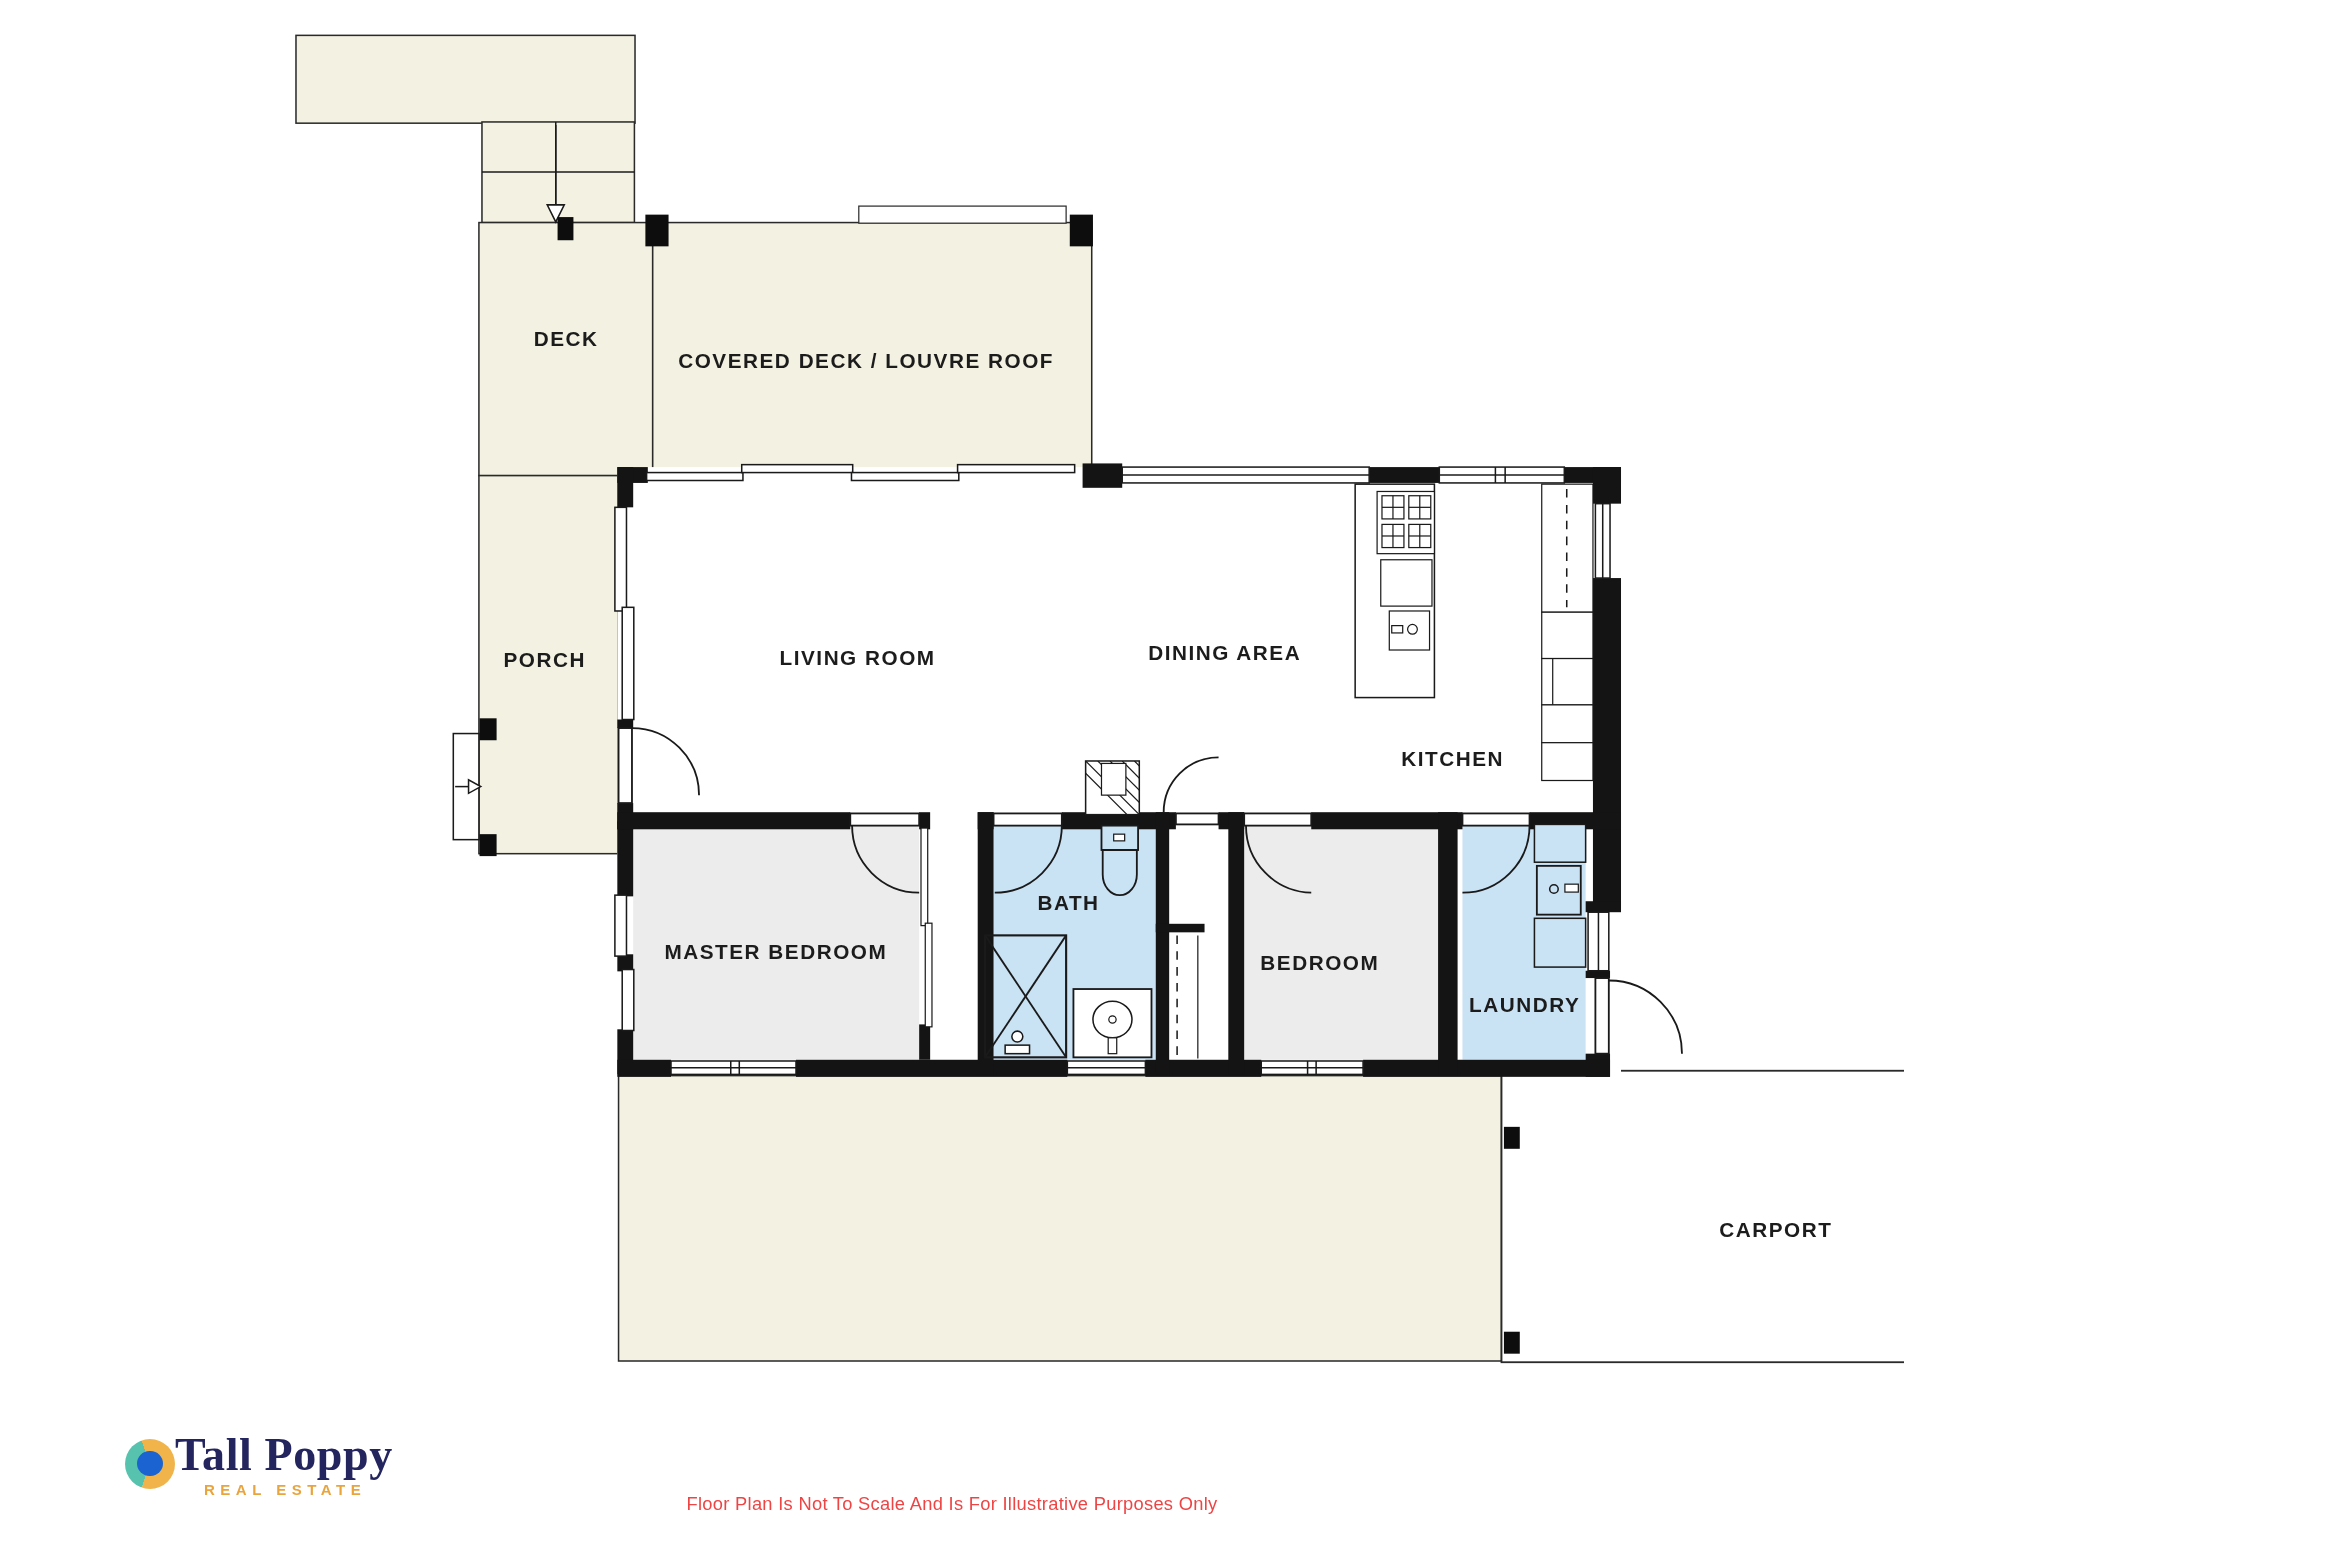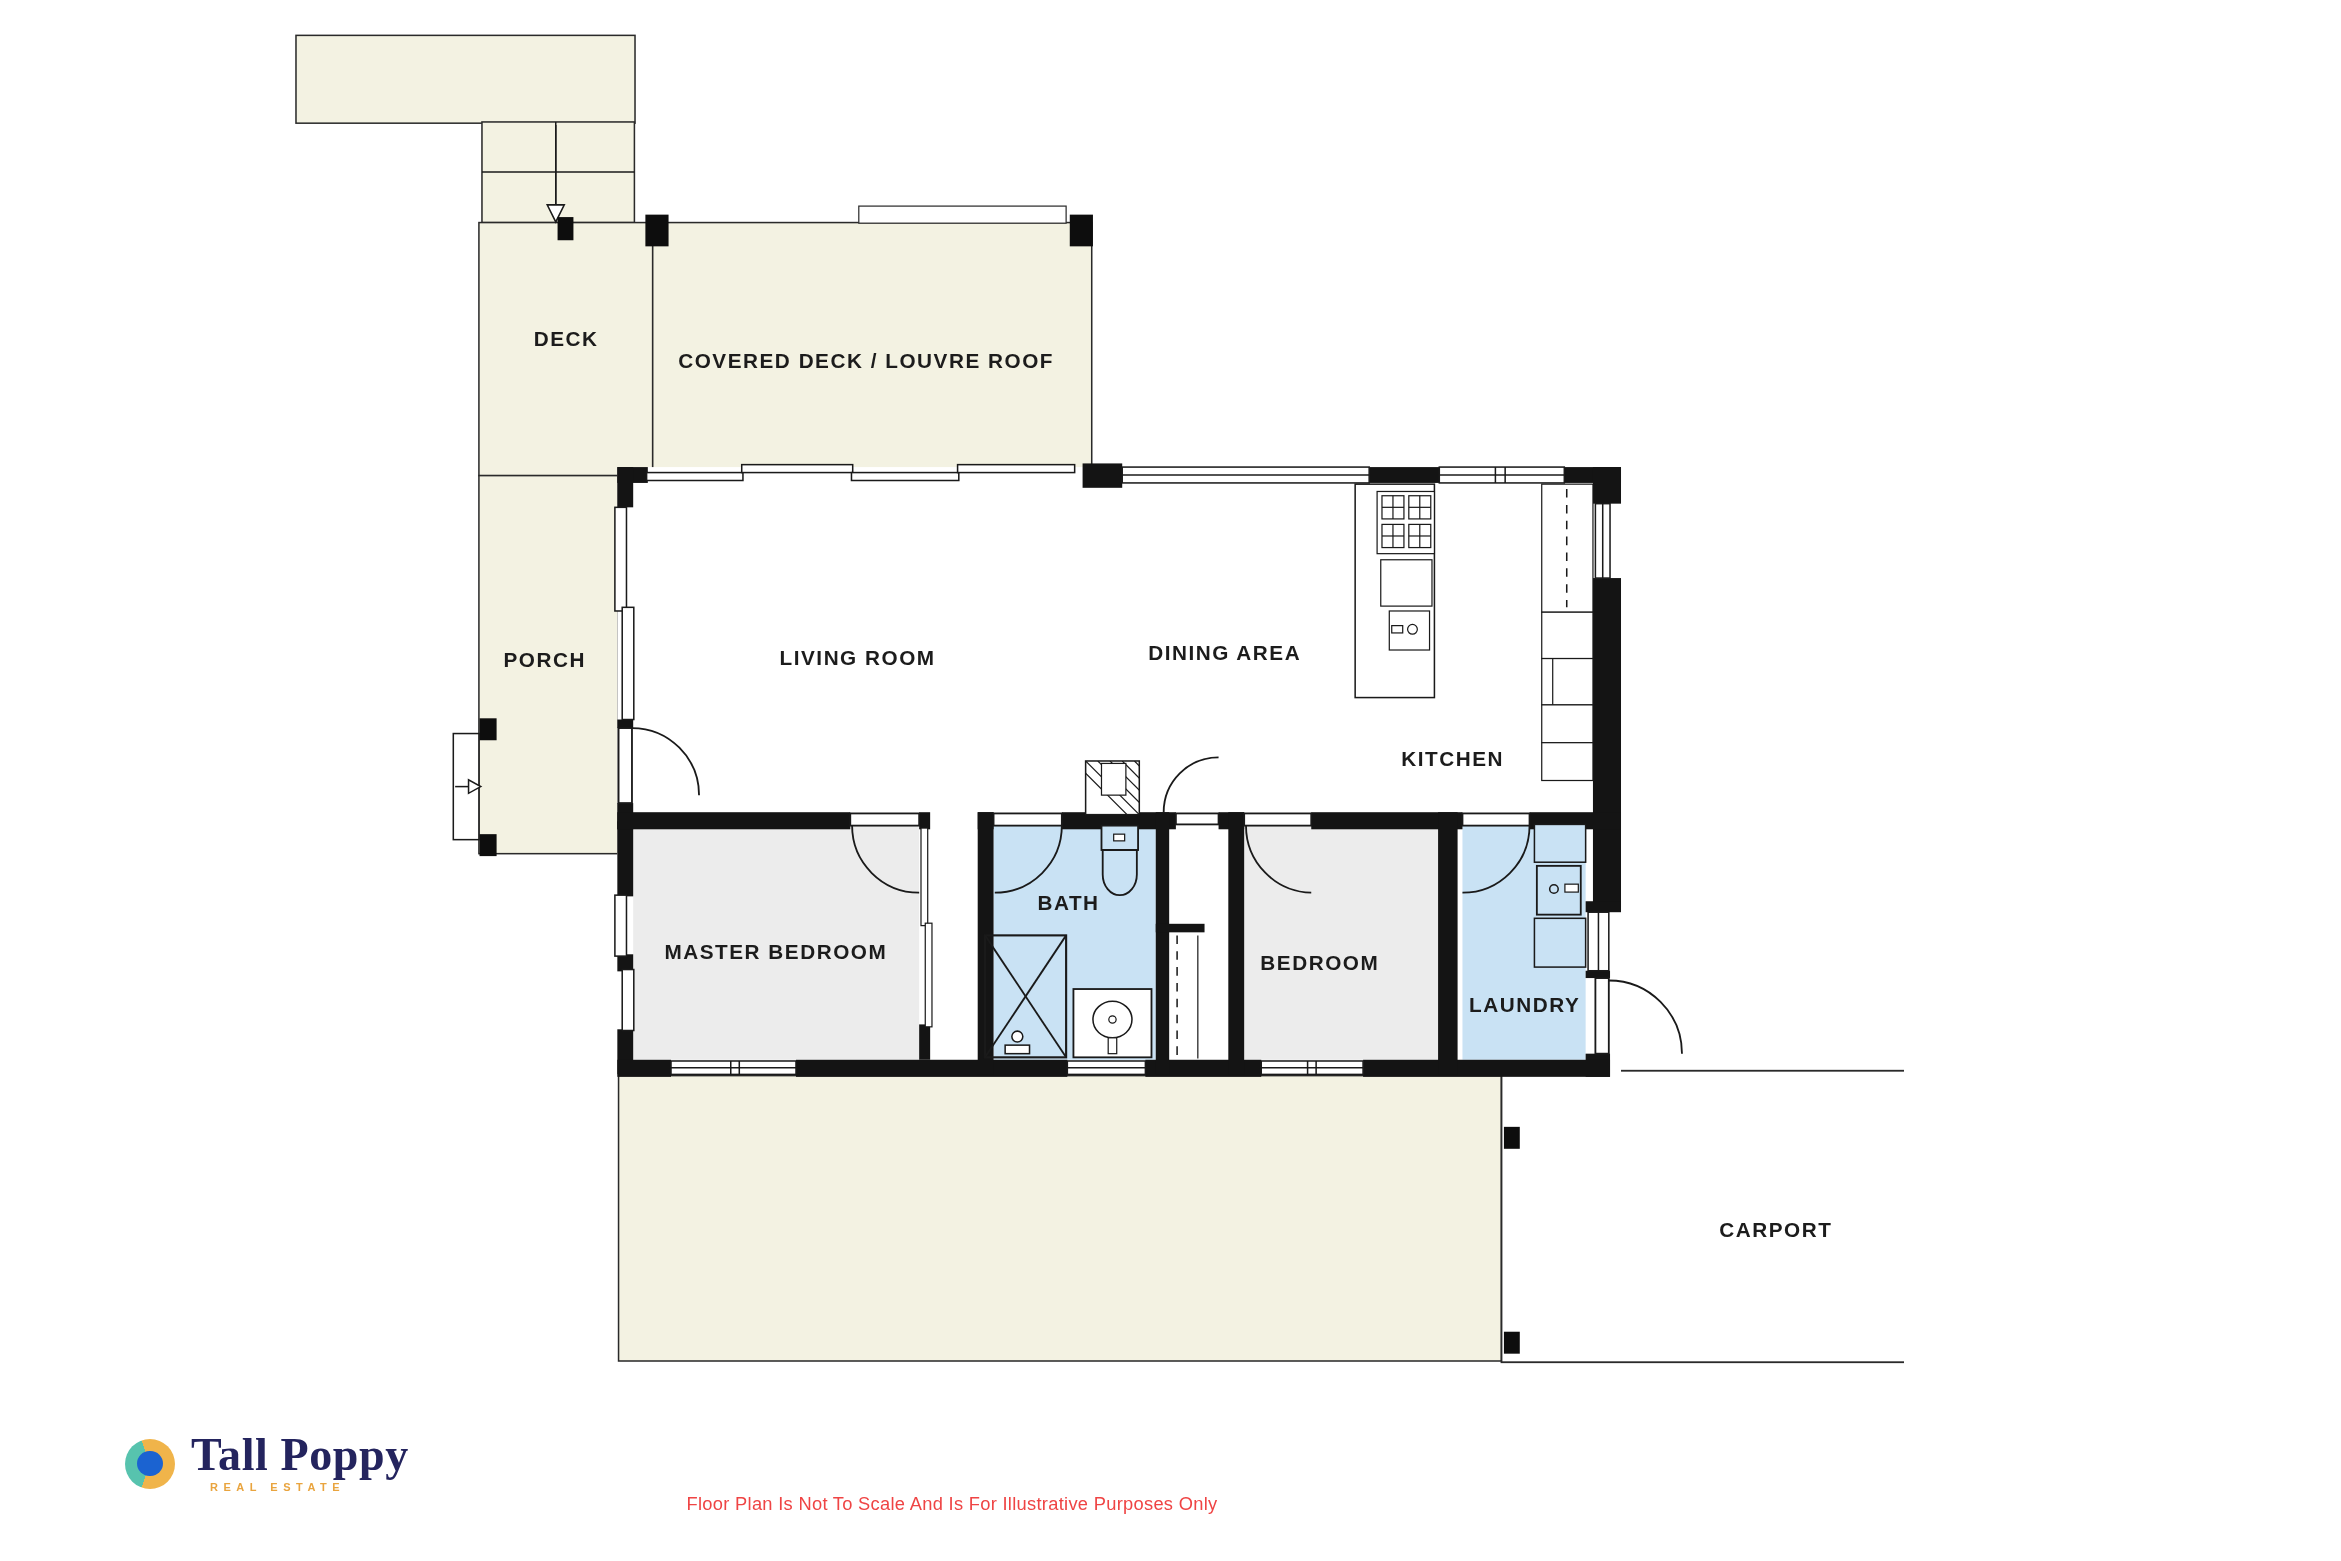--- a/index.html
+++ b/index.html
@@ -1,30 +1,30 @@
 <!DOCTYPE html>
 <html style="font-size:9.8px"><head>
 <meta charset="utf-8">
 <style>
   html,body{margin:0;padding:0;background:#ffffff;}
   .canvas{position:relative;width:1904px;height:1561px;background:#ffffff;overflow:hidden;
           font-family:"Liberation Sans",sans-serif;}
   svg text.lbl{font-family:"Liberation Sans",sans-serif;font-weight:700;font-size:34px;
                letter-spacing:2.5px;fill:#1c1c1c;}
   svg text.north{font-family:"Liberation Sans",sans-serif;font-weight:700;font-size:36px;fill:#111;}
-  .logo{position:absolute;left:125px;top:1430px;display:flex;align-items:flex-start;gap:16px;}
+  .logo{position:absolute;left:125px;top:1430px;display:flex;align-items:flex-start;}
   .logo-icon{width:50px;height:50px;border-radius:50%;margin-top:8.5px;
              background:conic-gradient(from 0deg,#f0b44a 0 200deg,#57c3ae 200deg 340deg,#f0b44a 340deg 360deg);
              display:flex;align-items:center;justify-content:center;}
   .logo-icon .dot{width:25.6px;height:25.6px;border-radius:50%;background:#1b63d1;}
   .logo-text{display:flex;flex-direction:column;}
   .brand{font-family:"Liberation Serif",serif;font-weight:700;font-size:46px;line-height:49px;
          color:#24245e;letter-spacing:0.6px;}
-  .tagline{font-family:"Liberation Sans",sans-serif;font-weight:700;font-size:11px;
-           letter-spacing:5.5px;color:#e9a43e;margin-top:2.4px;margin-left:7px;padding-left:12px;}
+  .tagline{font-family:"Liberation Sans",sans-serif;font-weight:700;font-size:15px;
+           letter-spacing:5.5px;color:#e9a43e;margin-top:2.4px;margin-left:17px;padding-left:12px;}
   .disclaimer{position:absolute;left:0;top:1493px;width:100%;text-align:center;
               font-size:18.3px;color:#ef4444;letter-spacing:0.3px;}
 </style>
 </head>
 <body>
 
 <div class="canvas">
 
 <svg width="2342" height="1561" viewBox="0 0 3840 2560">
 

